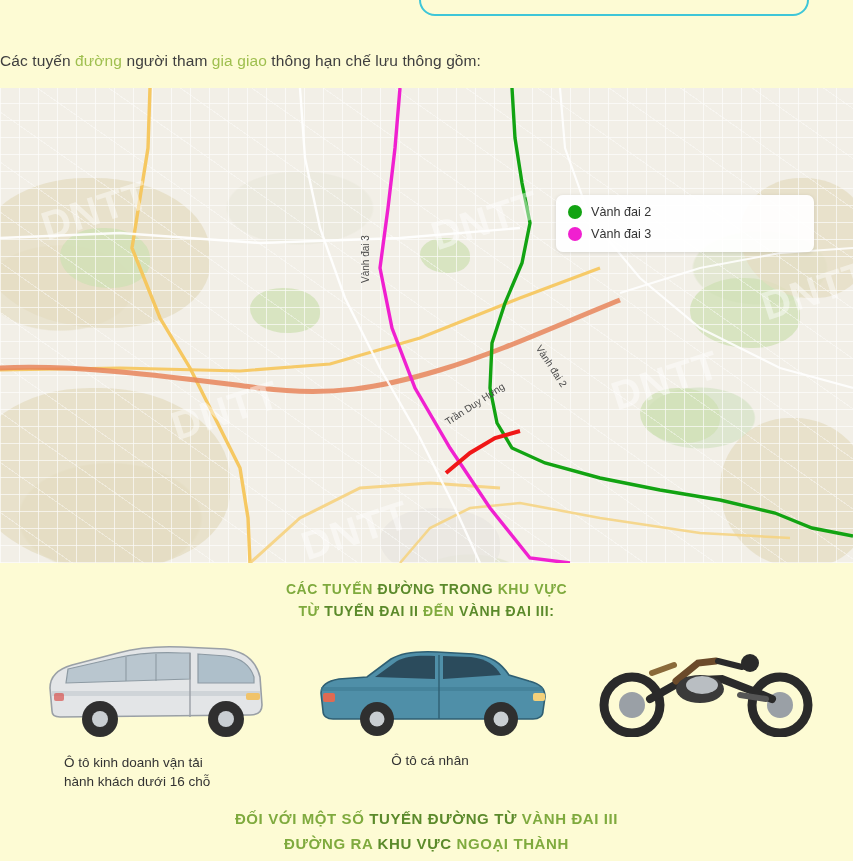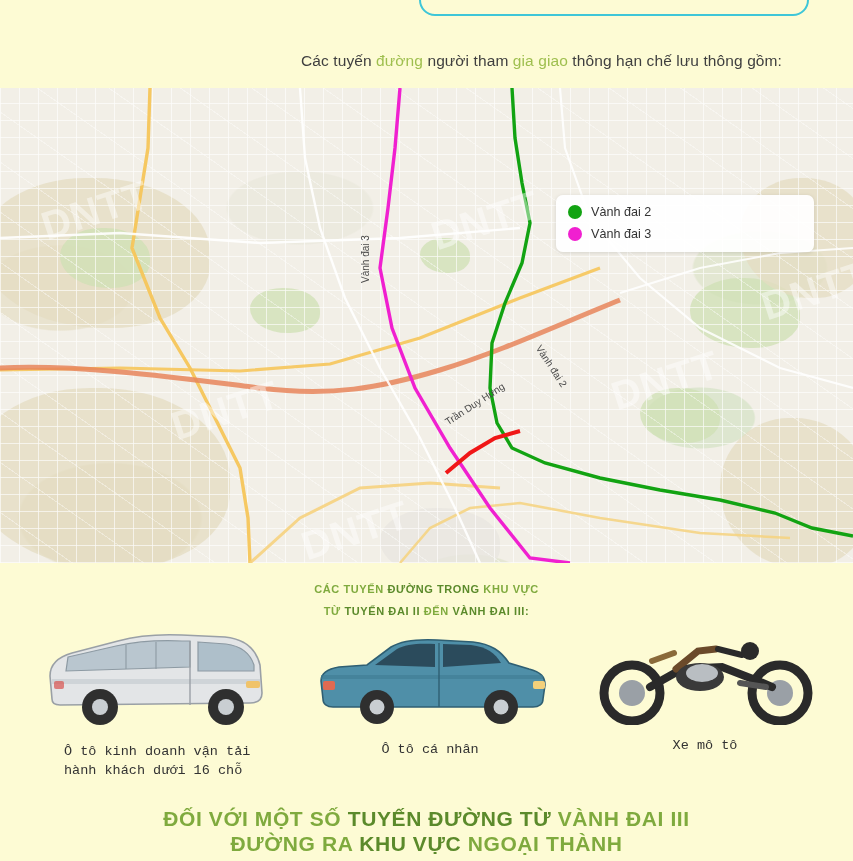--- a/index.html
+++ b/index.html
@@ -27,21 +27,21 @@
     background: #fdfbd4;
     box-sizing: border-box;
   }
 
   
   .intro {
     position: absolute;
     left: 0;
     top: 52px;
     width: 782px;
-    text-align: right;
+    text-align: left;
     font-size: 15.5px;
     color: #3f3f3f;
     letter-spacing: .1px;
   }
   .intro .g { color: #9fbf4f; }
 
   
   .map {
     position: absolute;
     left: 0;
@@ -134,56 +134,55 @@
   
   .mid {
     position: absolute;
     left: 0;
     top: 563px;
     width: 853px;
     height: 230px;
   }
   .mid-title {
     text-align: center;
-    font-size: 11px;
+    font-size: 14px;
     font-weight: bold;
     color: #7faa3e;
     line-height: 22px;
     letter-spacing: .6px;
     padding-top: 15px;
   }
   .mid-title .dk { color: #5b8a2b; }
 
   .vehicles {
     position: absolute;
-    top: 58px;
+    top: 70px;
     left: 0;
     width: 853px;
     height: 170px;
-    font-family: Liberation Mono, monospace;
   }
   .veh {
     position: absolute;
     text-align: center;
   }
   .veh-cap {
     font-size: 13.5px;
     color: #333;
     line-height: 19px;
     margin-top: 6px;
   }
 
   
   .bottom {
     position: absolute;
     left: 0;
     top: 806px;
     width: 853px;
     text-align: center;
-    font-size: 21px;
+    font-size: 15px;
     font-weight: bold;
     color: #7faa3e;
     line-height: 25px;
     letter-spacing: .6px;
   }
   .bottom .dk { color: #5b8a2b; }
 </style>
 </head>
 <body>
 
@@ -311,23 +310,20 @@
         <circle cx="190" cy="68" r="13" fill="#9aa0a6"></circle>
         <path d="M60,62 L92,44 L132,42 L168,56 L182,62" fill="none" stroke="#2a2a2a" stroke-width="8" stroke-linecap="round"></path>
         <path d="M86,44 L108,26 L126,24" fill="none" stroke="#6b4a2a" stroke-width="7" stroke-linecap="round"></path>
         <path d="M128,24 L152,30" fill="none" stroke="#2a2a2a" stroke-width="6" stroke-linecap="round"></path>
         <ellipse cx="110" cy="52" rx="24" ry="14" fill="#3a3a3a"></ellipse>
         <ellipse cx="112" cy="48" rx="16" ry="9" fill="#b9bec2"></ellipse>
         <path d="M62,36 L84,28" stroke="#8a6a3a" stroke-width="6" stroke-linecap="round"></path>
         <path d="M150,58 L176,62" stroke="#555" stroke-width="6" stroke-linecap="round"></path>
         <circle cx="160" cy="26" r="9" fill="#2a2a2a"></circle>
       </svg>
-      <div class="veh-cap">
-        <span>Xe mô tô</span>
-      </div>
     </div>
 
   </div>
 </div>
 
 <div class="bottom">
   <span>ĐỐI VỚI MỘT SỐ </span><span class="dk">TUYẾN ĐƯỜNG TỪ </span><span>VÀNH ĐAI III</span><br>
   <span>ĐƯỜNG RA </span><span class="dk">KHU VỰC </span><span>NGOẠI THÀNH</span>
 </div>
 

